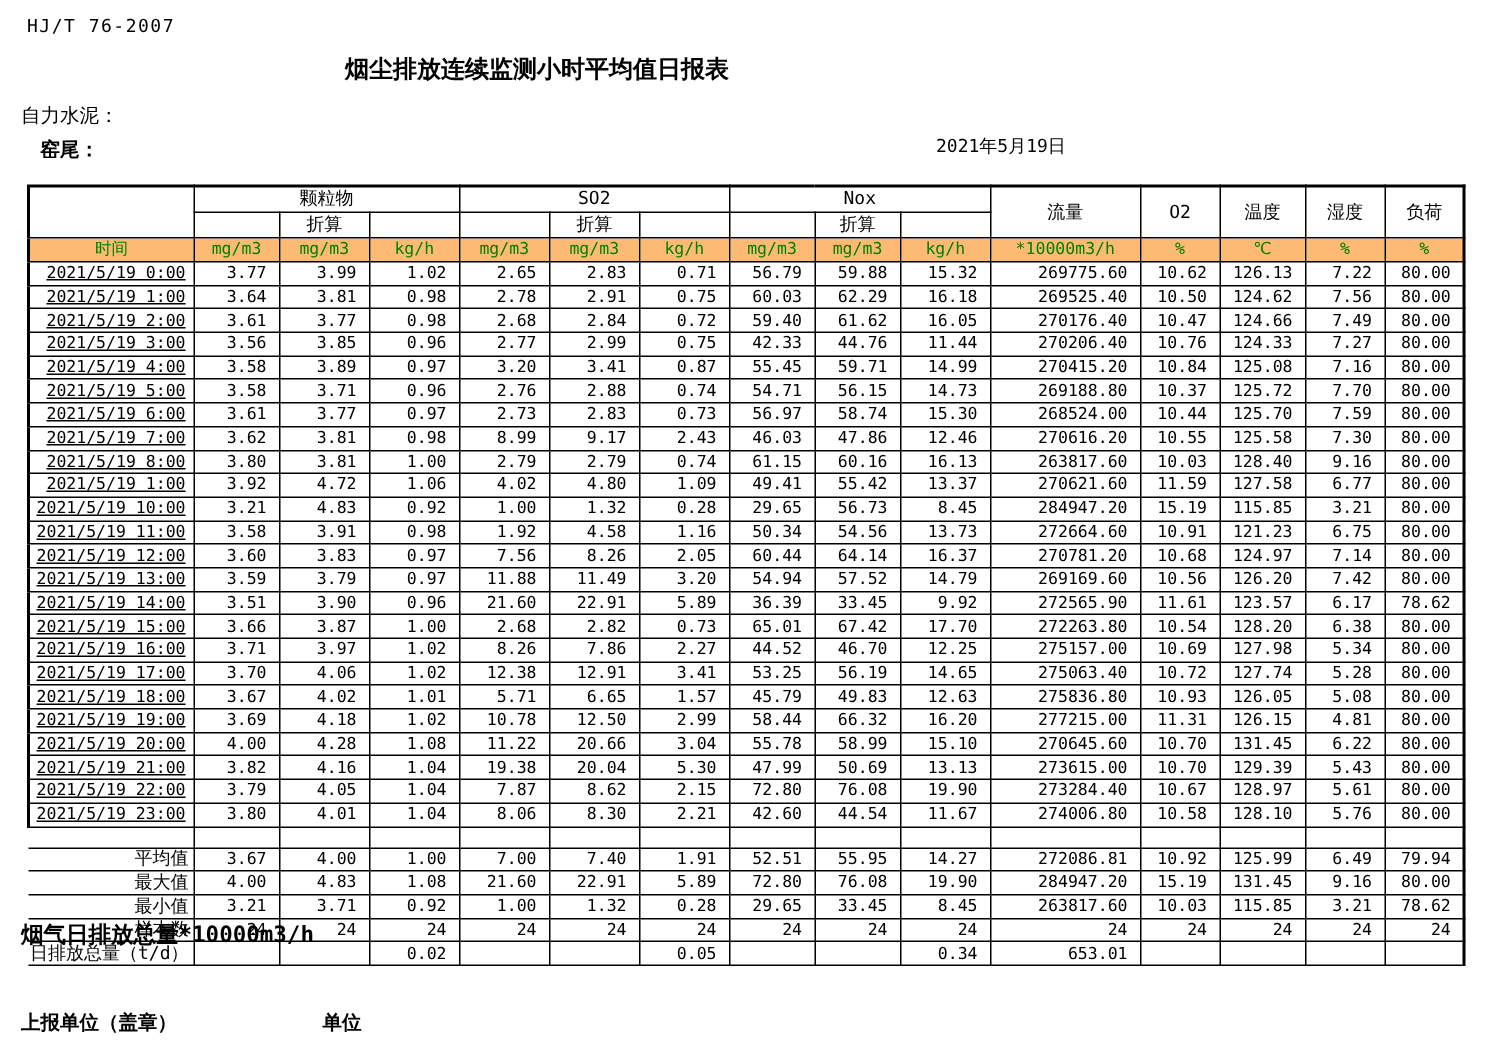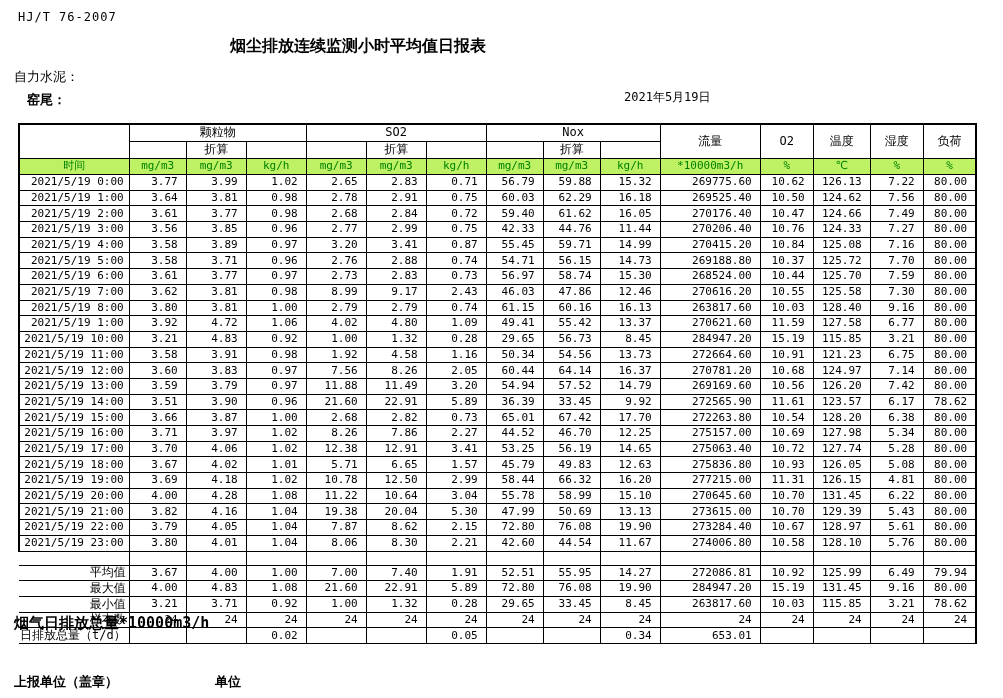--- a/index.html
+++ b/index.html
@@ -20,26 +20,26 @@
     border-top:2px solid #000;border-right:2px solid #000;
     font-size:11px;
   }
   #report-table th,#report-table td{
     border:1px solid #000;padding:0;font-weight:normal;
     white-space:nowrap;overflow:hidden;line-height:1.1;
   }
   #report-table thead th{text-align:center;font-size:12px;height:16px;}
   #report-table .firstcol{border-left:2px solid #000;}
   #report-table .unit-row th{
-    background:#bef264;color:#008000;font-size:11px;height:15px;
+    background:#fdba74;color:#008000;font-size:11px;height:15px;
   }
   #report-table tbody td{
     height:14.7px;text-align:right;padding-right:8px;font-size:11px;
   }
-  #report-table td.time-cell{padding-right:5px;}
+  #report-table td.time-cell{padding-right:5px;text-decoration:underline;}
   #report-table tr.blank-row td{height:13px;}
   #report-table td.noleft{border-left:none;}
   #report-table td.summary-label{
     font-size:12px;padding-right:3px;
   }
   #report-table td.summary-label.left{
     text-align:right;padding-left:1px;overflow:visible;font-size:12px;
   }
   #footer-line1{left:14px;top:614px;font-size:15px;font-weight:bold;}
   #footer-unit-report{left:14px;top:673px;font-size:13px;font-weight:bold;}
@@ -453,21 +453,21 @@
         <td>126.15</td>
         <td>4.81</td>
         <td>80.00</td>
       </tr>
       <tr>
         <td class="time-cell firstcol">2021/5/19 20:00</td>
         <td>4.00</td>
         <td>4.28</td>
         <td>1.08</td>
         <td>11.22</td>
-        <td>10.64</td>
+        <td>20.66</td>
         <td>3.04</td>
         <td>55.78</td>
         <td>58.99</td>
         <td>15.10</td>
         <td>270645.60</td>
         <td>10.70</td>
         <td>131.45</td>
         <td>6.22</td>
         <td>80.00</td>
       </tr>

